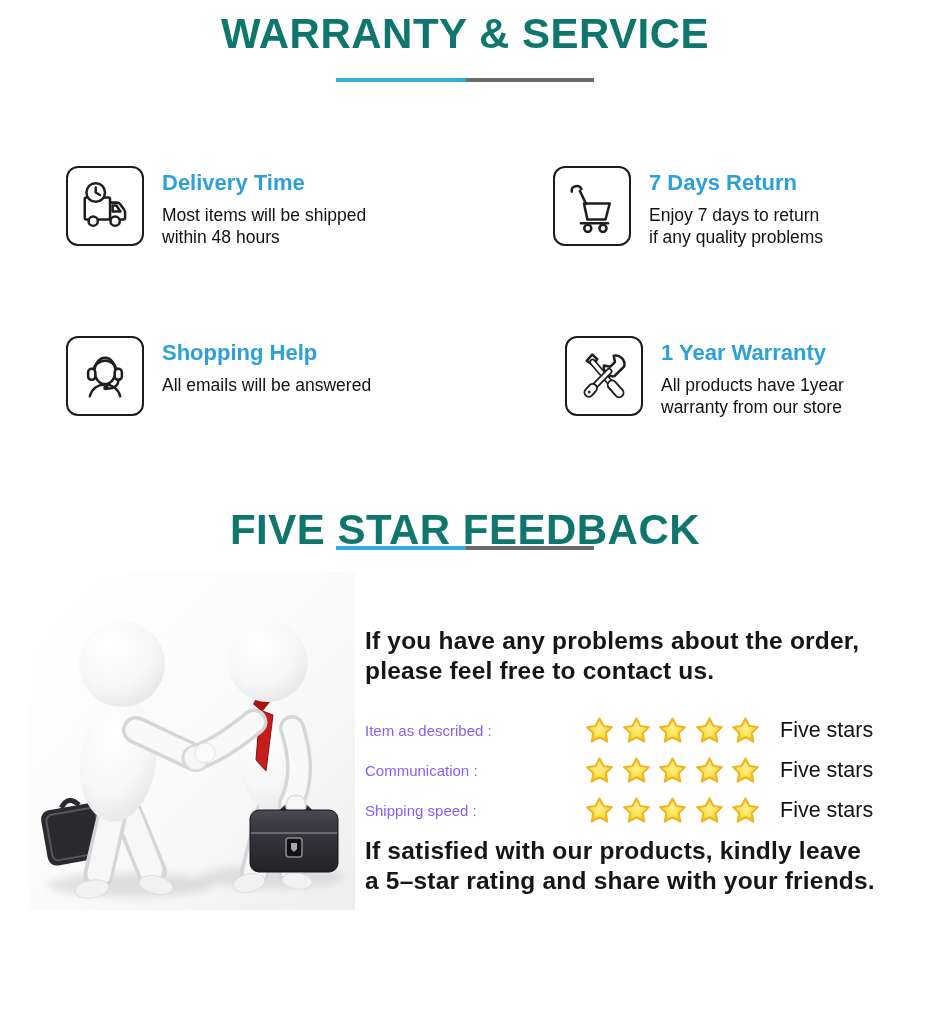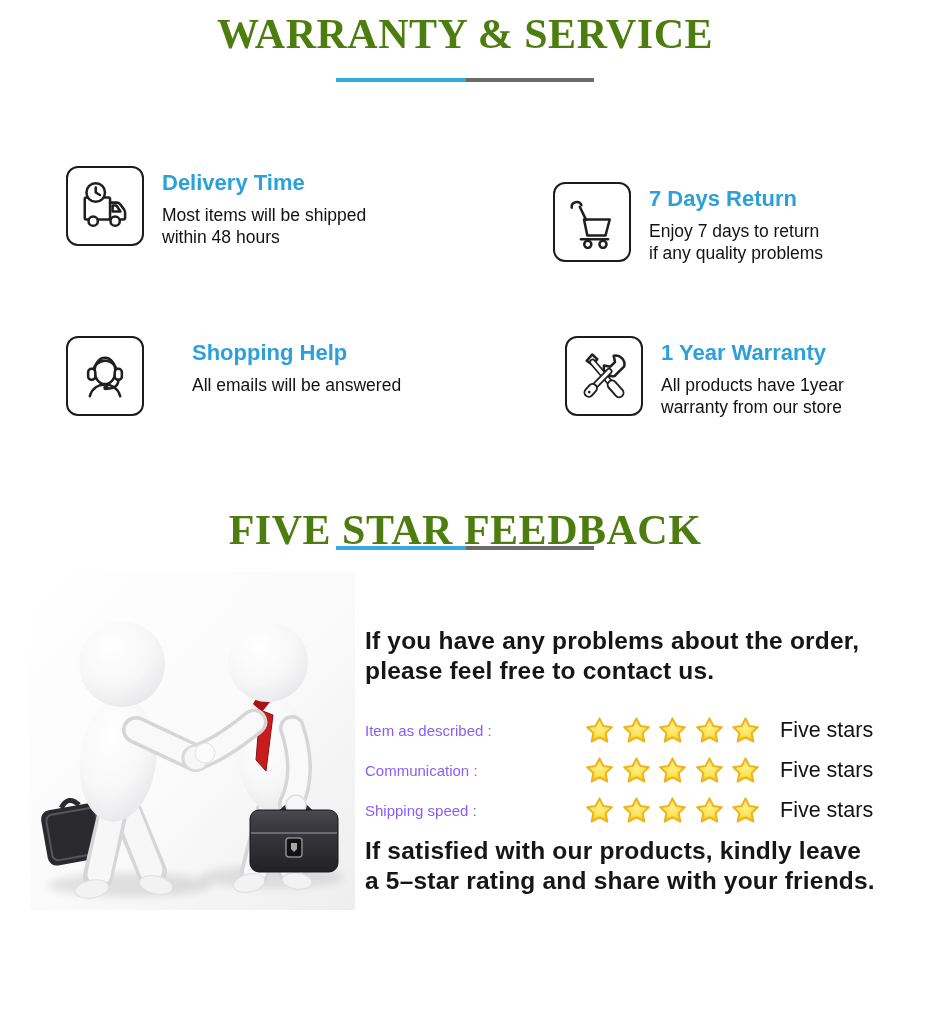--- a/index.html
+++ b/index.html
@@ -1,34 +1,34 @@
 <!DOCTYPE html>
 <html><head>
 <meta charset="utf-8">
 <style>
   html,body { margin:0; padding:0; background:#ffffff; }
   body { width:930px; height:1023px; font-family:"Liberation Sans", sans-serif; color:#111; }
   .page { position:relative; width:930px; height:1023px; overflow:hidden; background:#fff; }
 
   .big-title { position:absolute; left:0; width:100%; text-align:center;
-               font-size:42px; font-weight:bold; letter-spacing:0.5px; color:#4d7c0f;font-family:Liberation Serif, serif; }
+               font-size:42px; font-weight:bold; letter-spacing:0.5px; color:#0f766e; }
   .title-warranty { top:10px; }
   .title-feedback { top:478px;margin-top:28px; }
 
   .rule { position:absolute; left:50%; transform:translateX(-50%);
           width:258px; height:4px; display:flex; }
   .rule1 { top:78px; }
   .rule2 { top:546px; }
   .rule-blue { flex:1.02; background:#35AADF; }
   .rule-gray { flex:1; background:#6b6b6b; }
 
   .feature { position:absolute; display:flex; align-items:flex-start; }
   .f1 { left:66px;  top:166px; }
-  .f2 { left:553px; top:166px;margin-top:16px; }
-  .f3 { left:66px;  top:336px;gap:30px; }
+  .f2 { left:553px; top:166px; }
+  .f3 { left:66px;  top:336px; }
   .f4 { left:553px; top:336px;padding-left:12px; }
 
   .icon-box { width:78px; height:80px; box-sizing:border-box; flex:0 0 78px;
               border:2.5px solid #1c1c1c; border-radius:12px;
               display:flex; align-items:center; justify-content:center; background:#fff; }
   .icon-box svg { width:54px; height:54px; }
   .ic { fill:none; stroke:#1f1f1f; stroke-width:3; stroke-linecap:round; stroke-linejoin:round; }
   .icw { fill:#ffffff; stroke:#1f1f1f; stroke-width:3; stroke-linecap:round; stroke-linejoin:round; }
 
   .feature-text { margin-left:18px; padding-top:4px; }

